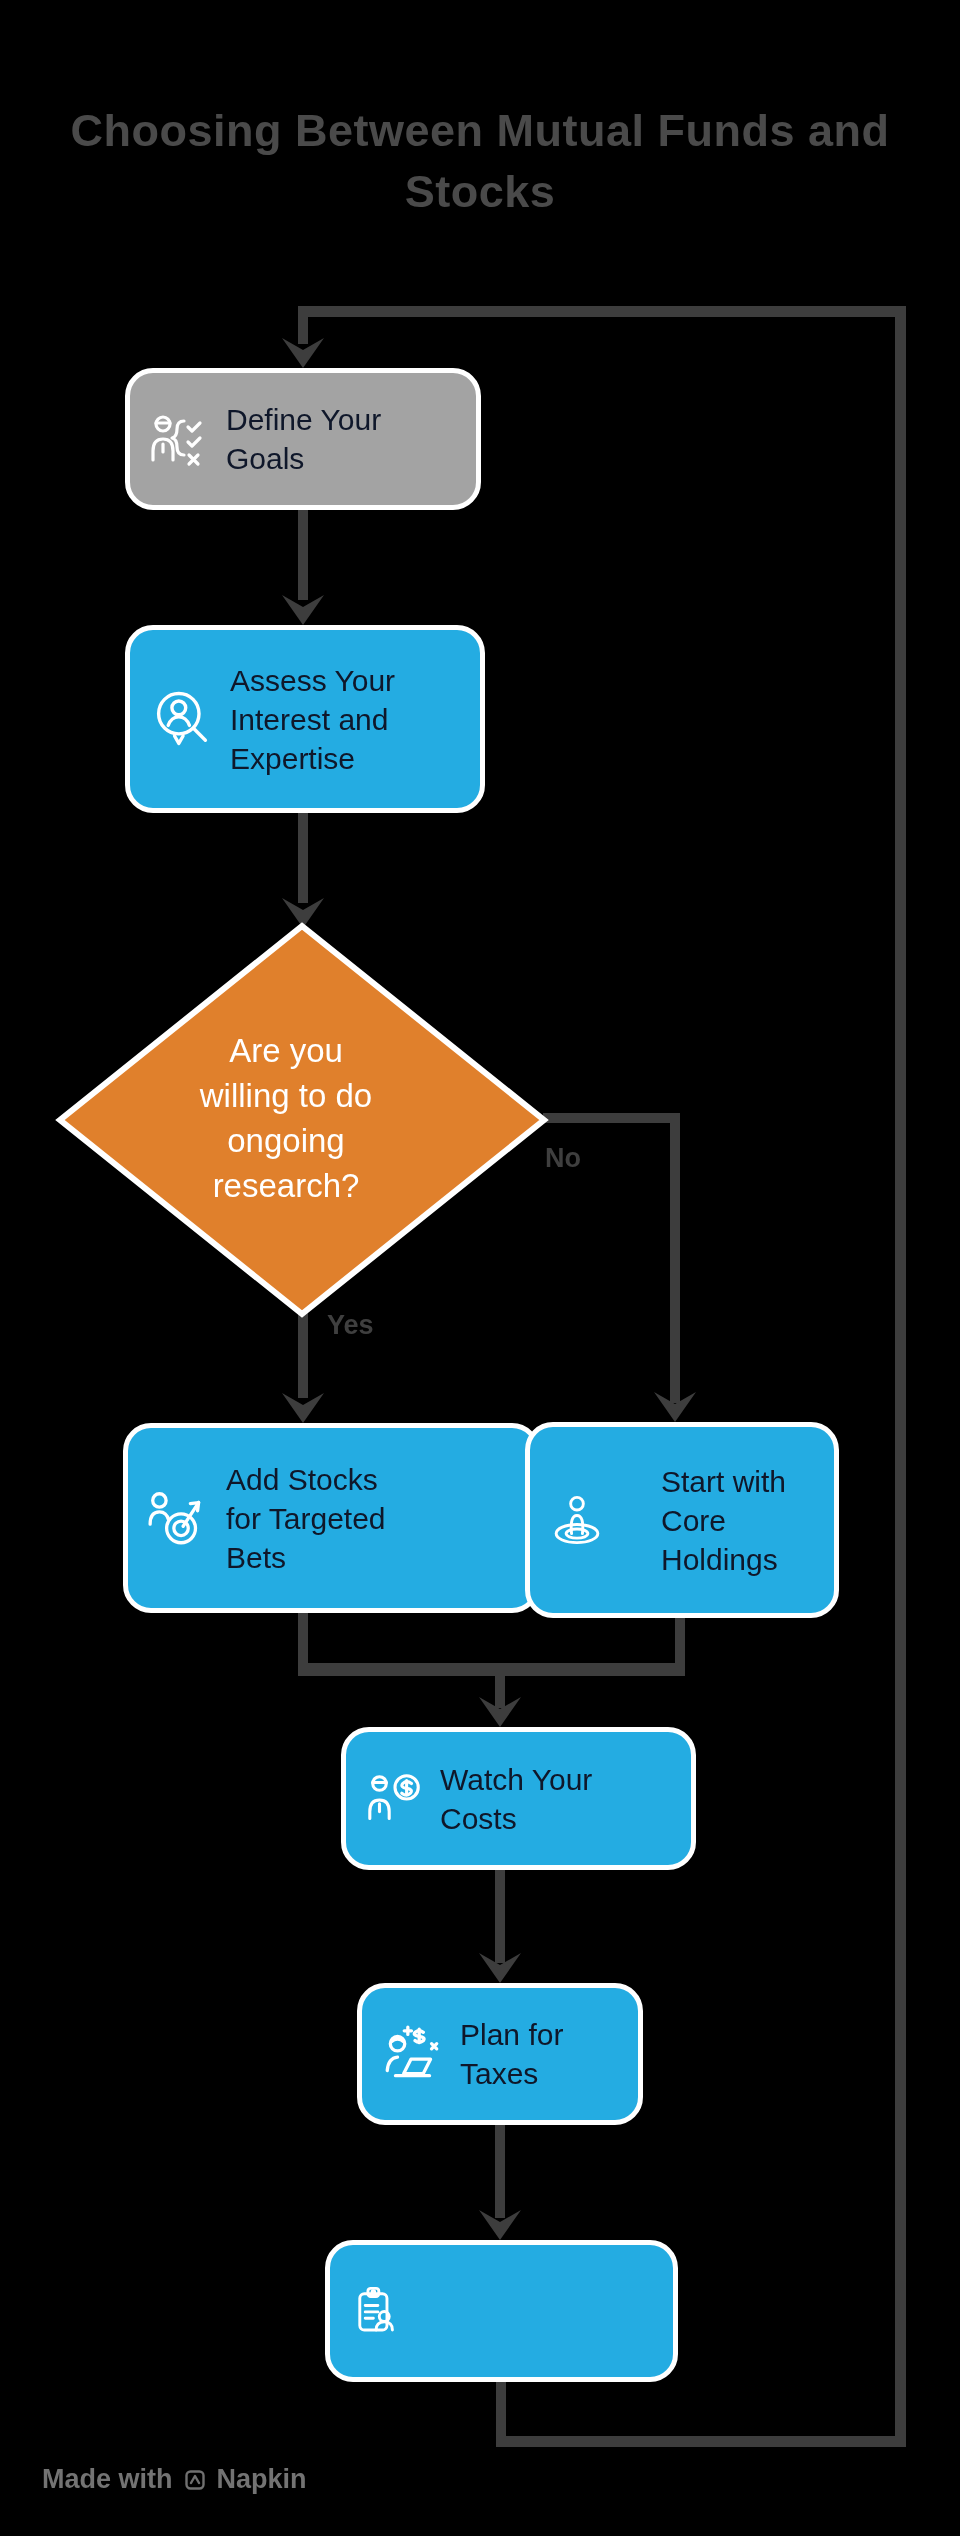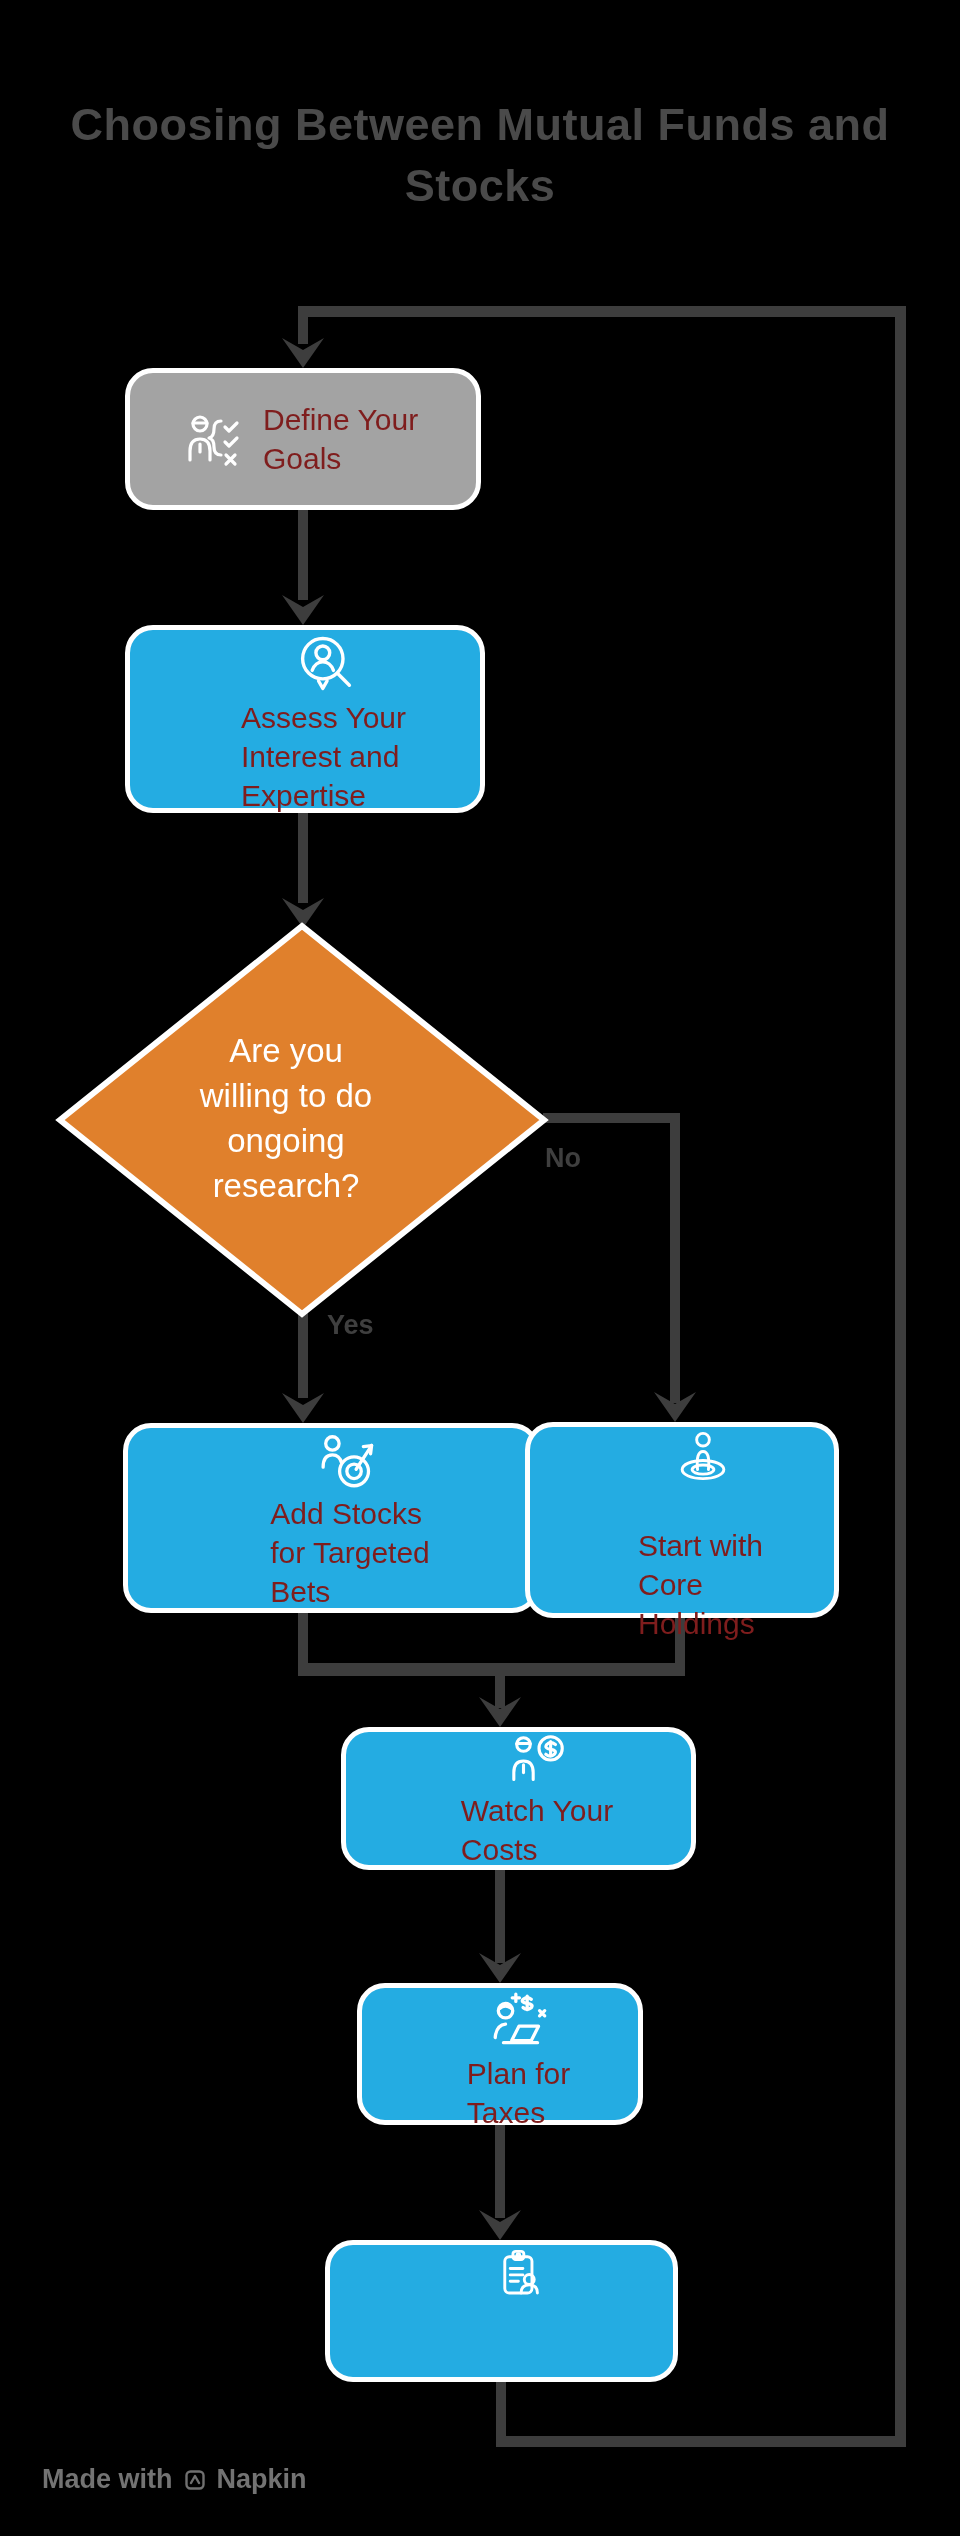--- a/index.html
+++ b/index.html
@@ -1,29 +1,29 @@
 <!DOCTYPE html>
 <html><head>
 <meta charset="utf-8">
 <style>
   html,body{margin:0;padding:0;background:#000;}
   #canvas{
     position:relative;width:960px;height:2536px;background:#000;
     font-family:"Liberation Sans",sans-serif;overflow:hidden;
   }
   .title{
-    position:absolute;top:94px;left:0;width:960px;text-align:center;
+    position:absolute;top:100px;left:0;width:960px;text-align:center;
     color:#4a4a4a;font-size:45px;font-weight:700;line-height:61px;letter-spacing:.5px;
   }
   .node{
     position:absolute;display:flex;align-items:center;box-sizing:border-box;
-    border:5px solid #ffffff;border-radius:28px;color:#7f1d1d;
-    font-size:30px;line-height:39px;padding-left:37px;
-  }
-  .node--blue{background:#24ace2;flex-direction:column;}
+    border:5px solid #ffffff;border-radius:28px;color:#0f172a;
+    font-size:30px;line-height:39px;
+  }
+  .node--blue{background:#24ace2;}
   .node--gray{background:#a3a3a3;}
   .node .icon{flex:0 0 auto;margin:0 14px 0 18px;display:flex;}
   .node .label{flex:1 1 auto;}
   .edge{position:absolute;background:#3d3d3d;}
   .arrowhead{position:absolute;width:42px;height:30px;}
   .edge-label{position:absolute;color:#3f3f3f;font-size:27px;font-weight:700;}
   .diamond-svg{position:absolute;left:54px;top:920px;}
   .diamond-text{
     position:absolute;left:106px;top:1028px;width:360px;text-align:center;
     color:#fff;font-size:33px;line-height:45px;

